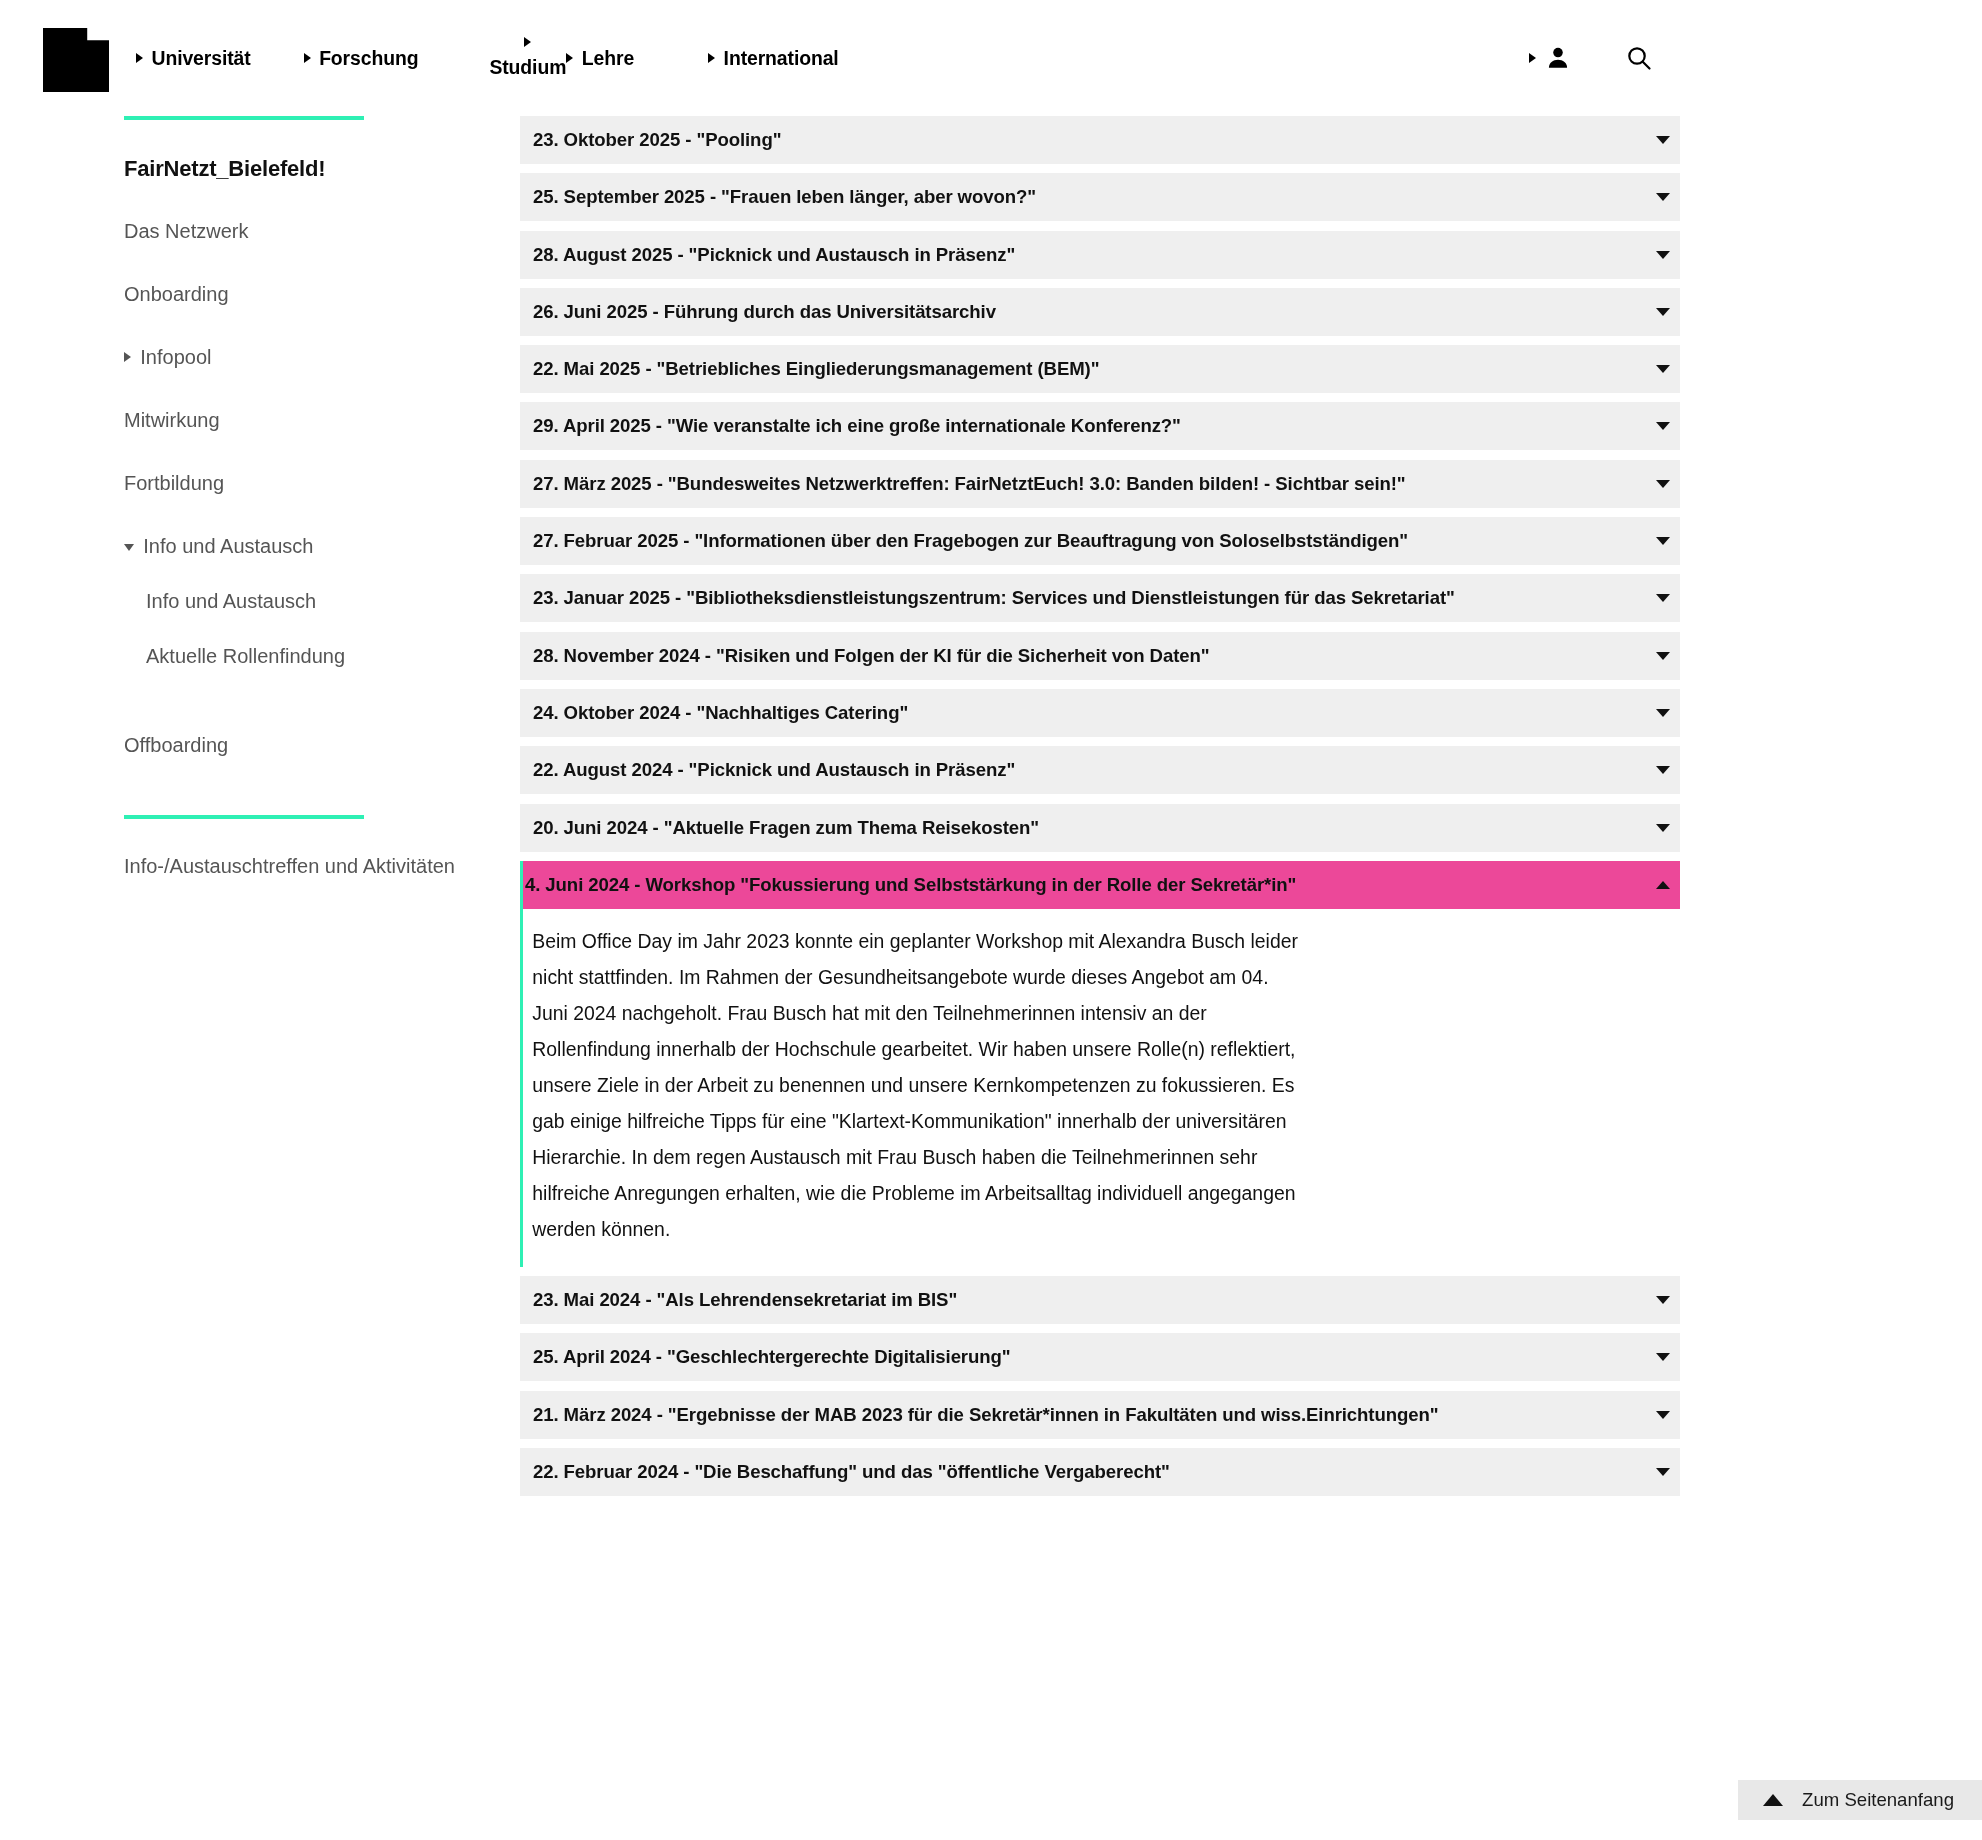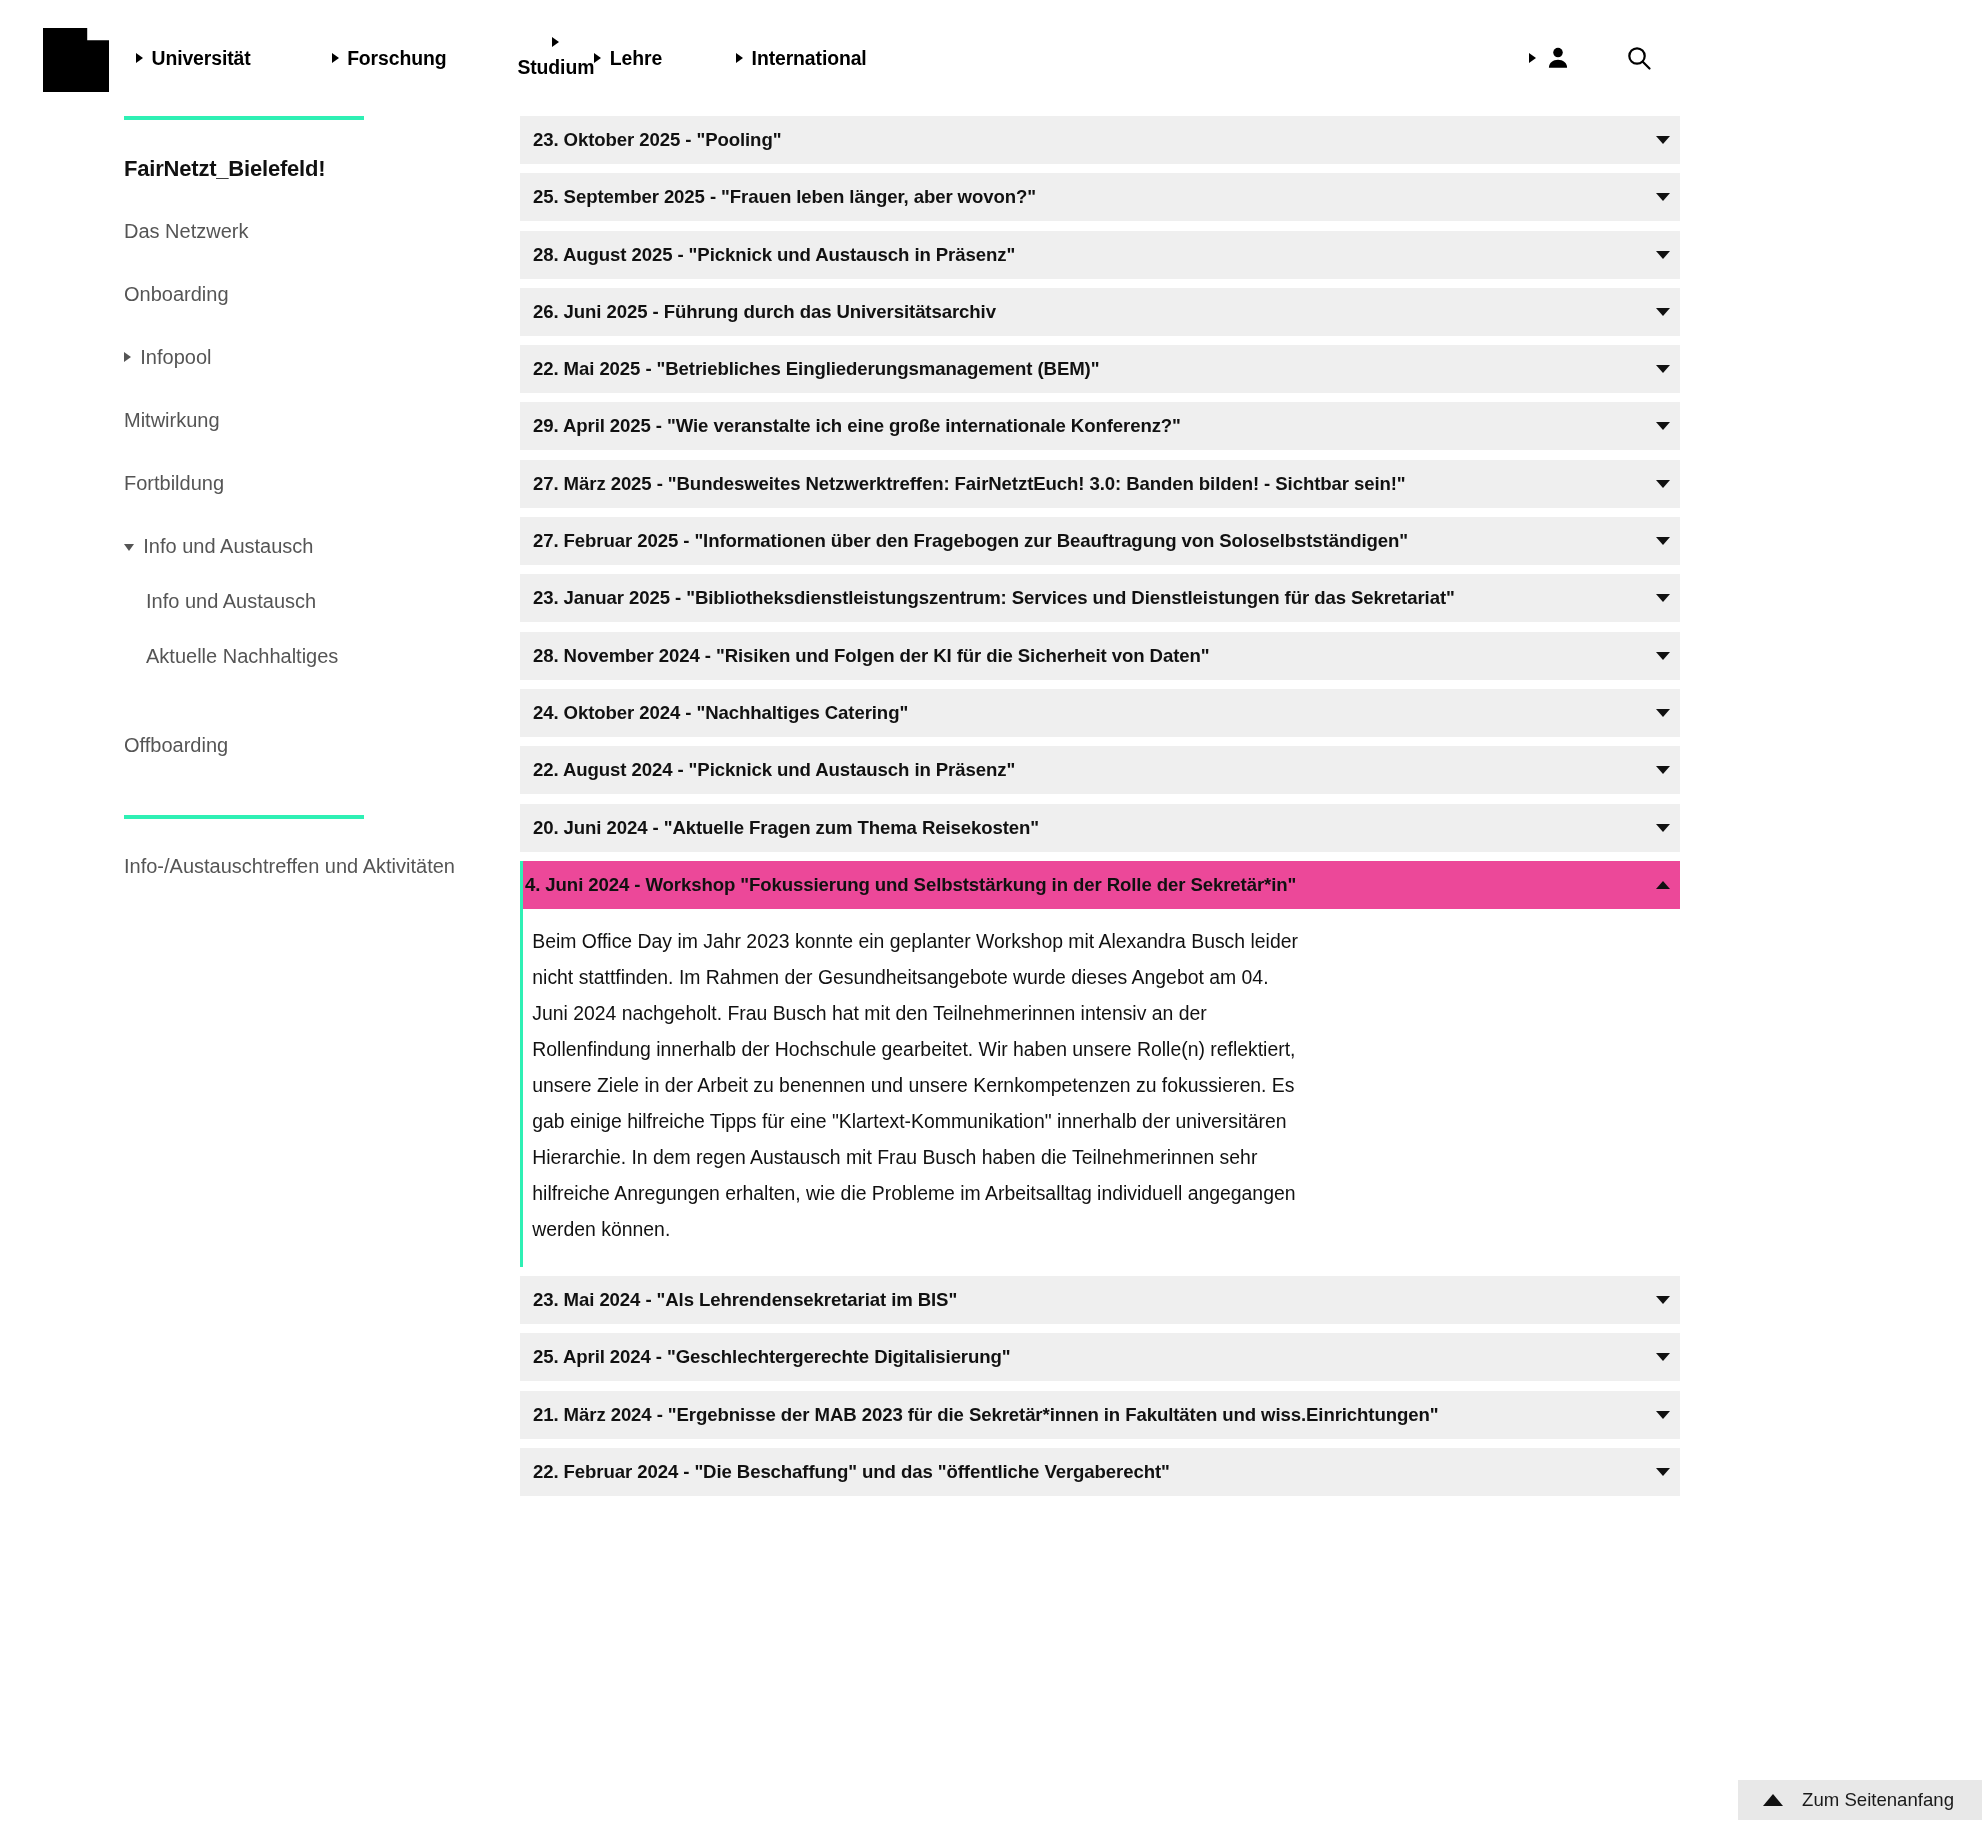--- a/index.html
+++ b/index.html
@@ -249,21 +249,21 @@
 </style>
 </head>
 <body>
 
 <div class="header">
   <div class="logo-wrap">
     <div class="logo-block"></div>
   </div>
 
   <nav class="topnav" id="topnav">
-      <div class="topnav-item" style="margin-right: 81px;">
+      <div class="topnav-item" style="margin-right: 53px;">
         <span class="tri"></span>
         <span>Universität</span>
       </div>
       <div class="topnav-item" style="margin-right: 71px;">
         <span class="tri"></span>
         <span>Forschung</span>
       </div>
       <div class="topnav-item" style=" flex-direction: column;">
         <span class="tri"></span>
         <span>Studium</span>
@@ -318,21 +318,21 @@
           <span>Fortbildung</span>
         </div>
         <div class="side-item">
           <span class="tri-d"></span>
           <span>Info und Austausch</span>
         </div>
         <div class="side-item indent">
           <span>Info und Austausch</span>
         </div>
         <div class="side-item indent">
-          <span>Aktuelle Nachhaltiges</span>
+          <span>Aktuelle Rollenfindung</span>
         </div>
         <div class="side-item gap-big">
           <span>Offboarding</span>
         </div>
       </div>
     <div class="side-rule2"></div>
     <div class="side-foot">Info-/Austauschtreffen und Aktivitäten</div>
   </aside>
 
   <main class="content" id="accordion">

